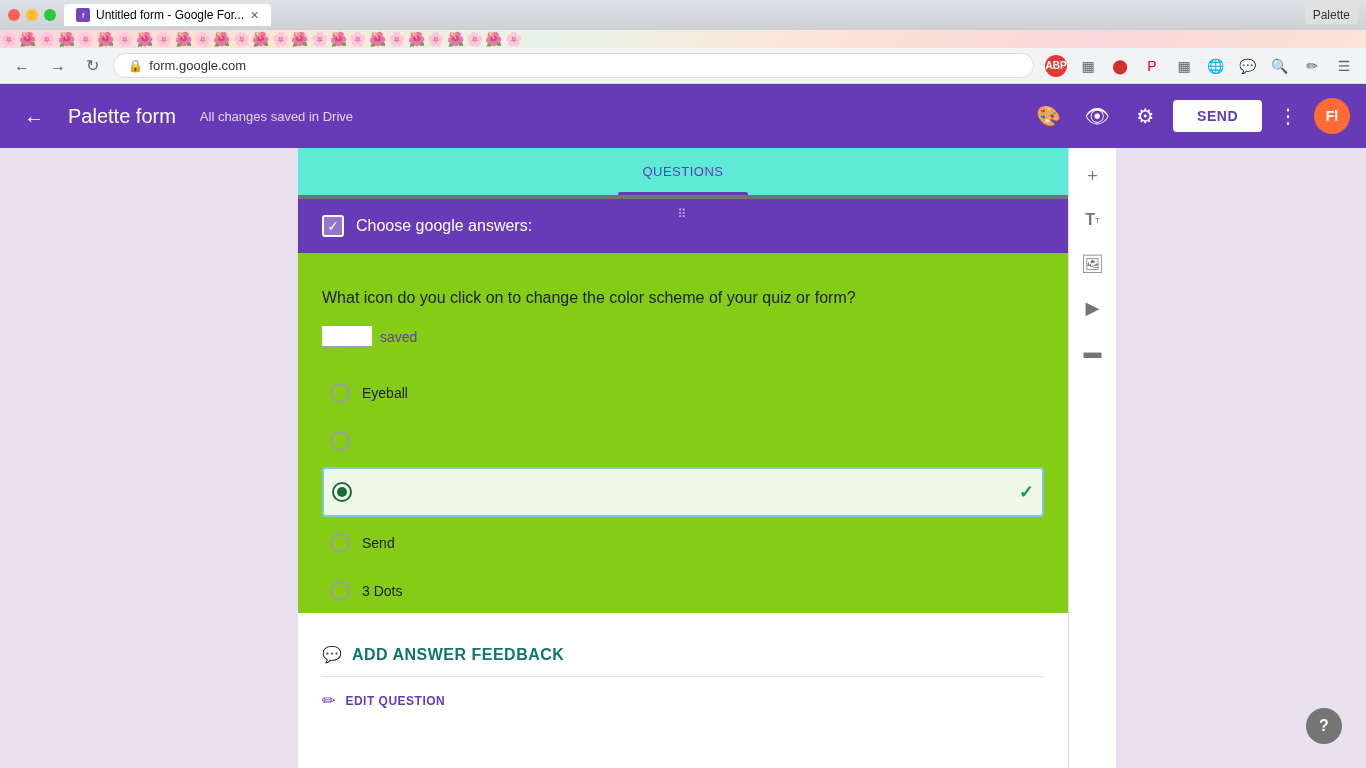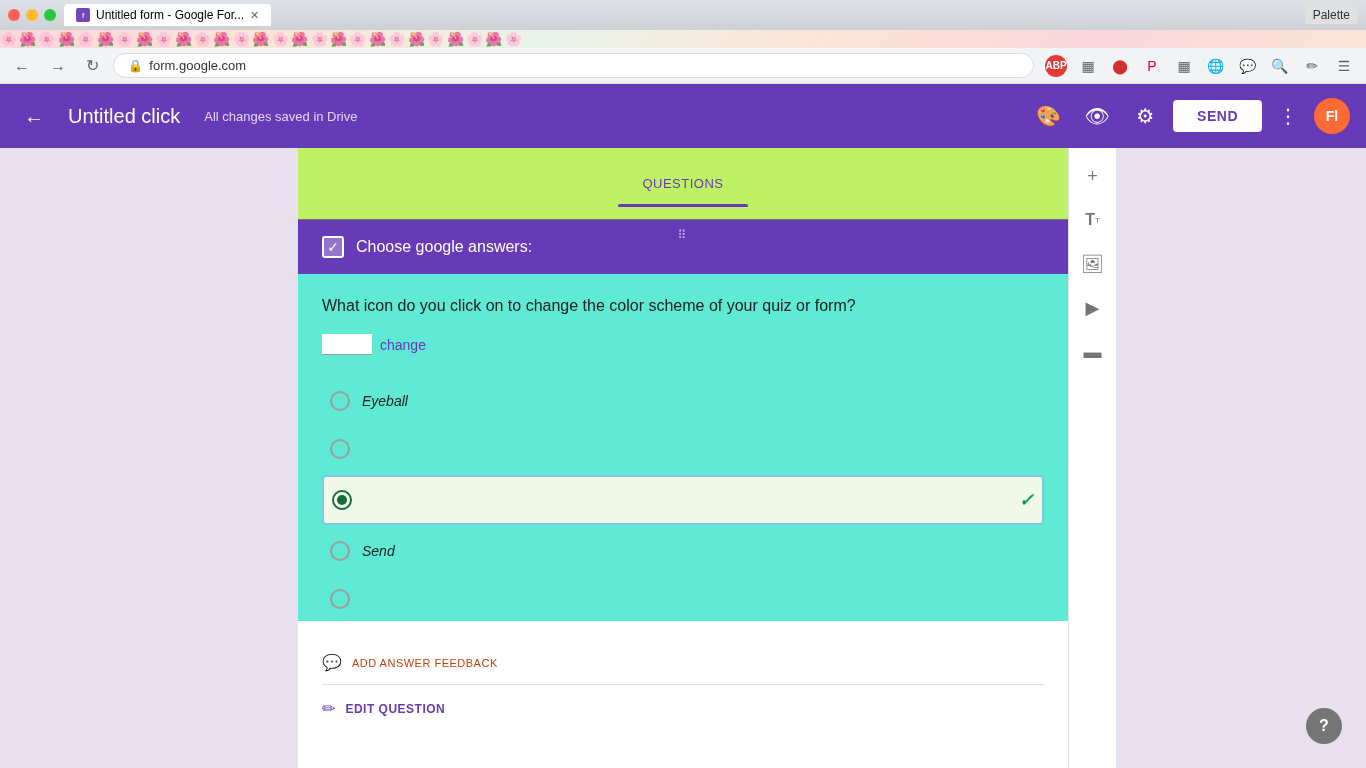--- a/index.html
+++ b/index.html
@@ -122,24 +122,24 @@
     .form-container {
       width: 770px;
       background: white;
       position: relative;
       margin-top: 0;
     }
 
     
     .form-tabs {
       display: flex;
-      border-bottom: 1px solid #737373;
-      background: #bef264;
+      border-bottom: 4px solid #737373;
+      background: #5eead4;
       justify-content: center;
-      padding: 12px 40px;
+      padding: 0 40px;
     }
     .form-tab {
       padding: 16px 24px;
       font-size: 13px;
       font-weight: 500;
       color: #757575;
       cursor: pointer;
       border: none;
       background: none;
       letter-spacing: 0.5px;
@@ -191,22 +191,22 @@
       font-size: 14px;
     }
     .correct-answers-label {
       color: white;
       font-size: 16px;
       font-weight: 500;
     }
 
     
     .question-body {
-      padding: 20px 24px 0;
-      background: #5eead4;
+      padding: 33px 24px 0;
+      background: #84cc16;
     }
     .question-text {
       font-size: 16px;
       color: #212121;
       margin-bottom: 16px;
       line-height: 1.5;
     }
     .points-row {
       display: flex;
       align-items: center;
@@ -231,21 +231,20 @@
     .options-list { list-style: none; margin-bottom: 8px; }
     .option-item {
       display: flex;
       align-items: center;
       padding: 12px 8px;
       margin-bottom: 4px;
       border-radius: 4px;
       gap: 12px;
       cursor: pointer;
       position: relative;
-      font-style: italic;
     }
     .option-item.correct-option {
       background: #f0f9e8;
       border: 2px solid #7ec8e3;
       border-radius: 4px;
     }
     .radio-outer {
       width: 20px;
       height: 20px;
       border-radius: 50%;
@@ -287,23 +286,23 @@
       gap: 10px;
       padding: 12px 0;
       border-bottom: 1px solid #e0e0e0;
       cursor: pointer;
     }
     .feedback-icon {
       color: #757575;
       font-size: 16px;
     }
     .add-feedback-text {
-      color: #c2410c;
-      font-size: 11px;
-      font-weight: 400;
+      color: #0f766e;
+      font-size: 16px;
+      font-weight: 700;
       letter-spacing: 0.5px;
       text-transform: uppercase;
     }
     .edit-question-row {
       display: flex;
       align-items: center;
       gap: 10px;
       padding: 14px 0;
       cursor: pointer;
     }
@@ -404,21 +403,21 @@
     <div class="toolbar-icon">🌐</div>
     <div class="toolbar-icon">💬</div>
     <div class="toolbar-icon">🔍</div>
     <div class="toolbar-icon">✏</div>
     <div class="toolbar-icon">☰</div>
   </div>
 </div>
 
 <div class="app-header">
   <button class="back-btn">←</button>
-  <span class="app-title">Untitled click</span>
+  <span class="app-title">Palette form</span>
   <span class="autosave-text">All changes saved in Drive</span>
   <div class="header-spacer"></div>
   <div class="header-actions">
     <button class="header-icon-btn">
       <span>🎨</span>
     </button>
     <button class="header-icon-btn">
       <span>👁</span>
     </button>
     <button class="header-icon-btn">
@@ -443,21 +442,21 @@
     <div class="question-header">
       <span class="drag-handle">⠿</span>
       <div class="correct-checkbox">✓</div>
       <span class="correct-answers-label">Choose google answers:</span>
     </div>
 
     <div class="question-body">
       <p class="question-text">What icon do you click on to change the color scheme of your quiz or form?</p>
       <div class="points-row">
         <input type="text" class="points-input" style="">
-        <span class="points-label">change</span>
+        <span class="points-label">saved</span>
       </div>
 
       <ul class="options-list">
         <li class="option-item">
           <div class="radio-outer"></div>
           <span class="option-text">Eyeball</span>
         </li>
         <li class="option-item">
           <div class="radio-outer"></div>
         </li>
@@ -466,20 +465,21 @@
             <div class="radio-inner"></div>
           </div>
           <span class="correct-check">✓</span>
         </li>
         <li class="option-item">
           <div class="radio-outer"></div>
           <span class="option-text">Send</span>
         </li>
         <li class="option-item">
           <div class="radio-outer"></div>
+          <span class="option-text">3 Dots</span>
         </li>
       </ul>
     </div>
 
     <div class="question-footer">
       <div class="add-feedback-row">
         <span class="feedback-icon">💬</span>
         <span class="add-feedback-text">ADD ANSWER FEEDBACK</span>
       </div>
       <div class="edit-question-row">

